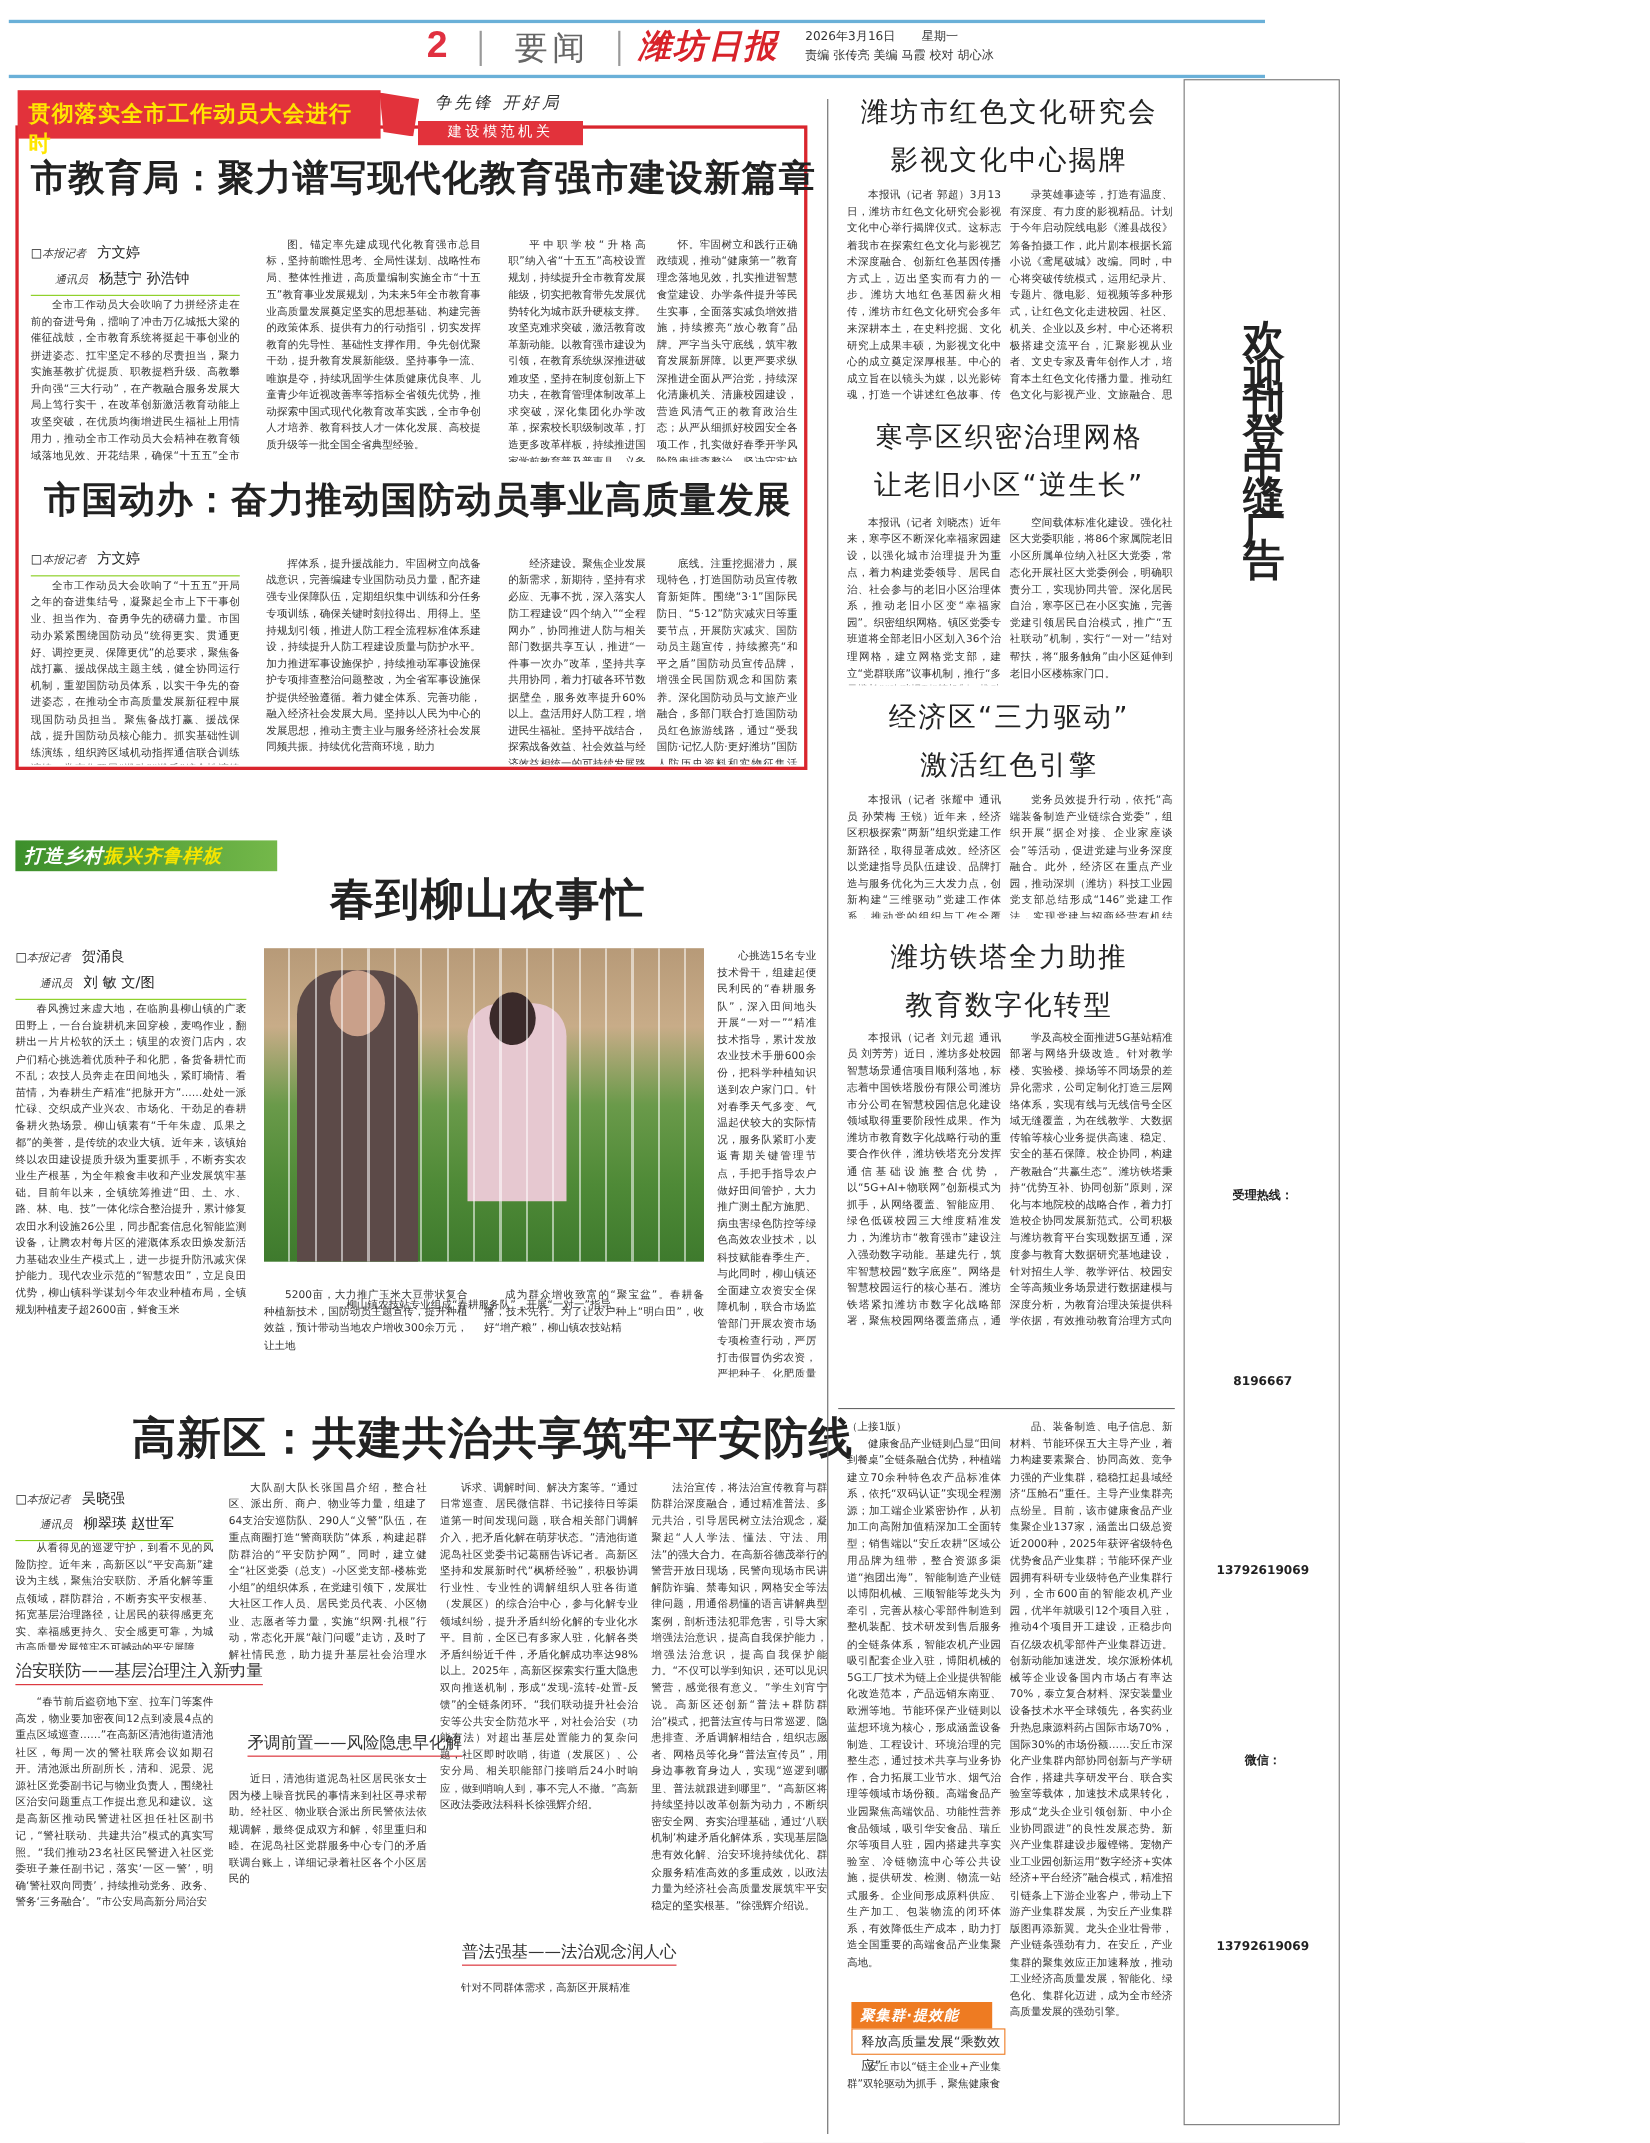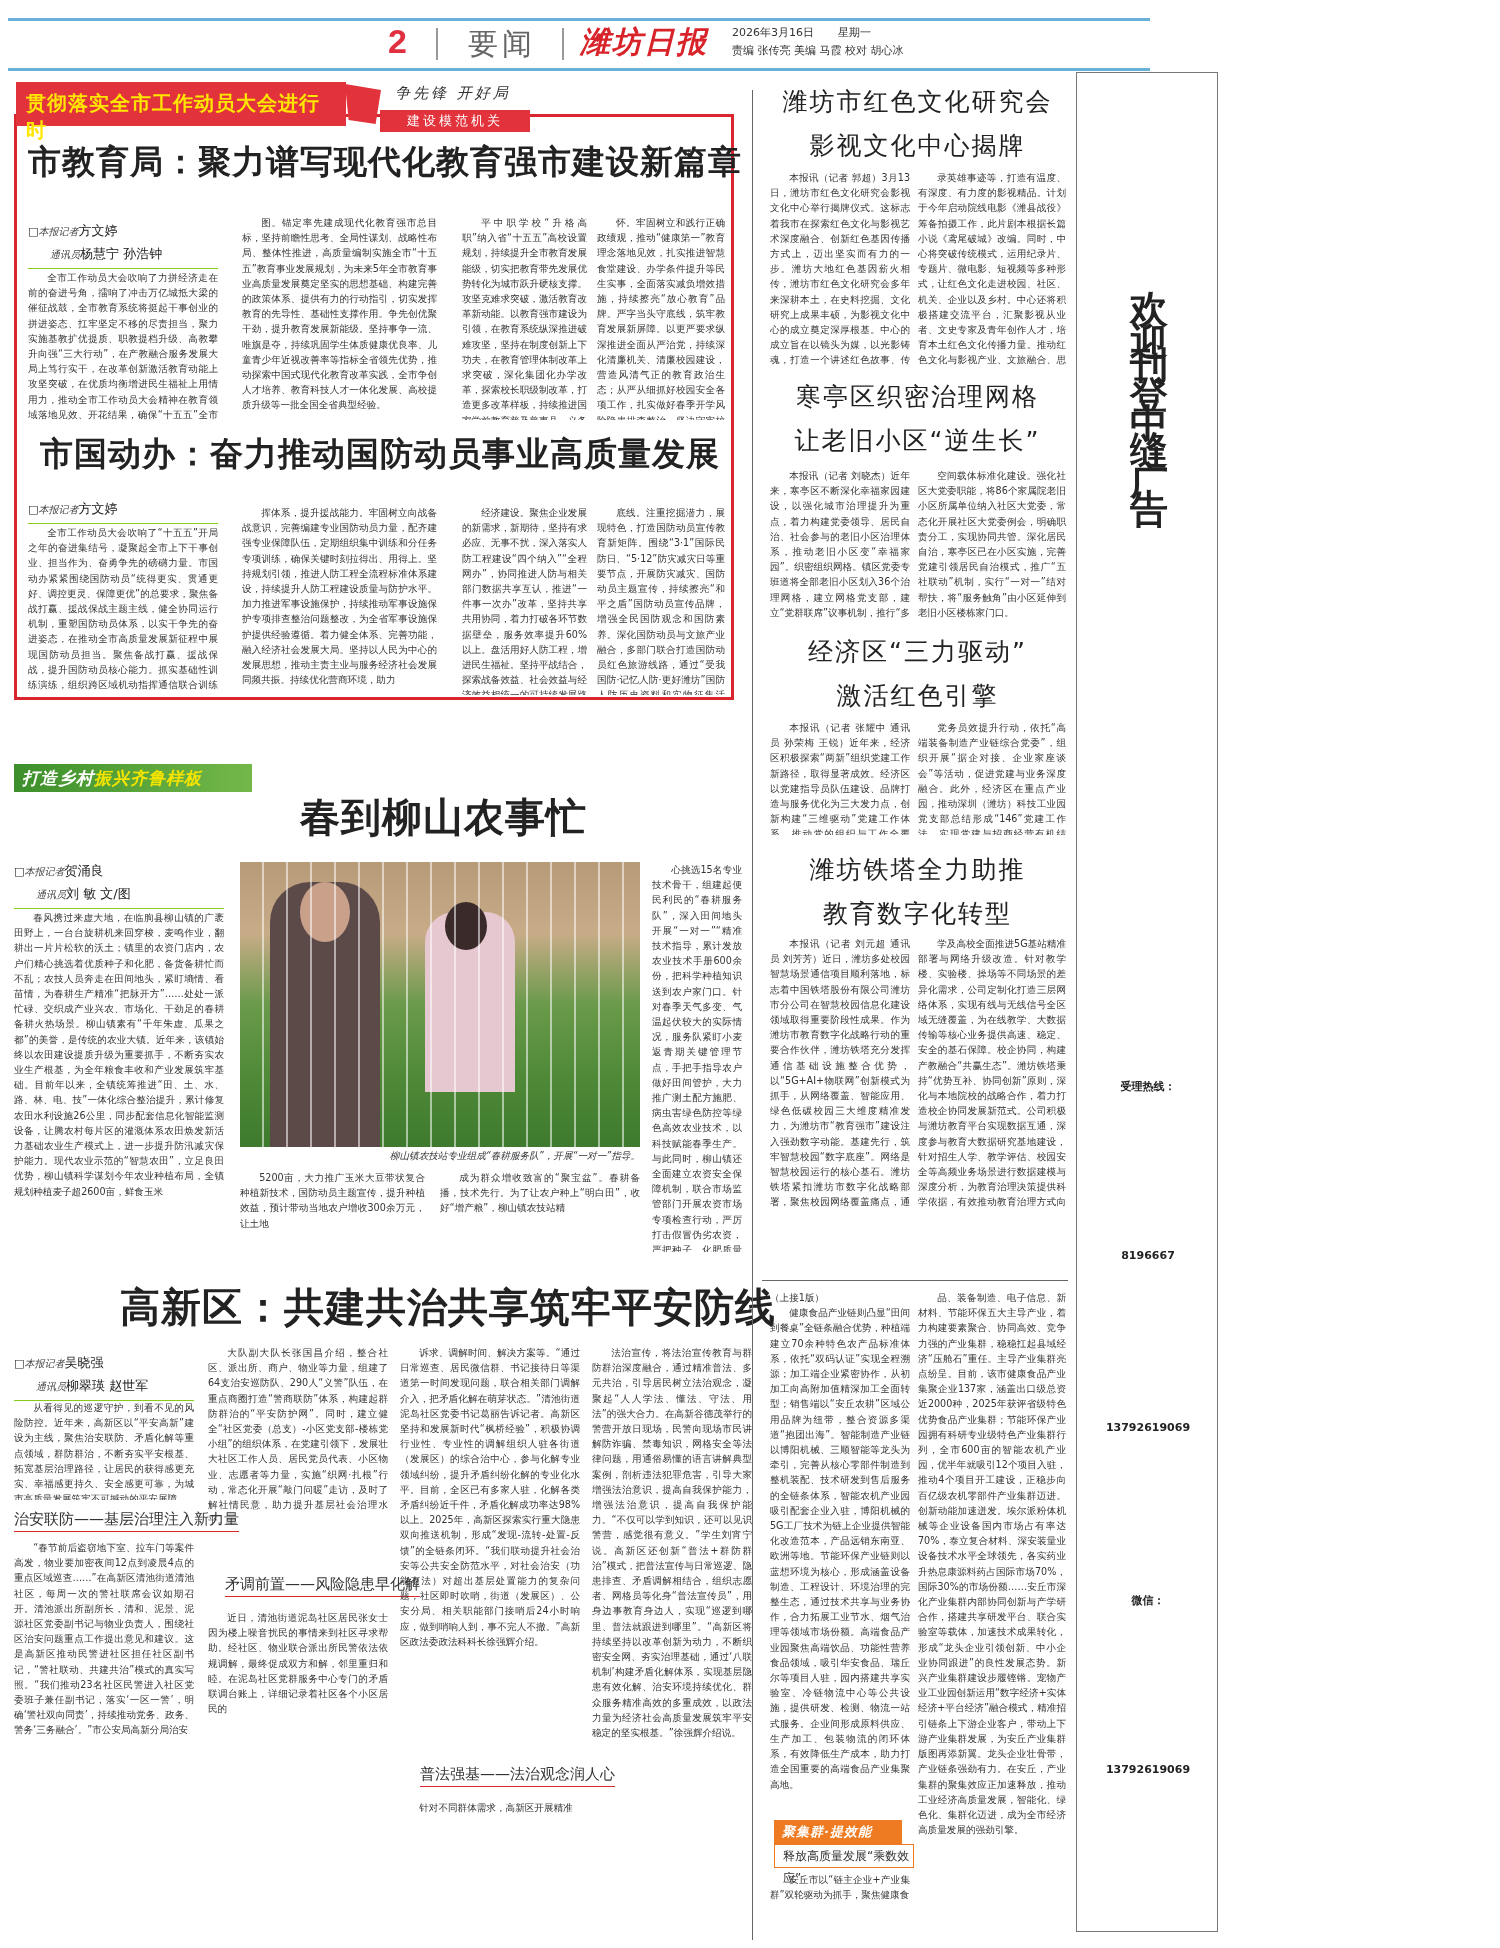--- a/index.html
+++ b/index.html
@@ -16,21 +16,21 @@
   .meta{position:absolute;left:732px;top:2px;font-size:11px;line-height:18px;color:#333}
   .meta span{margin-right:24px}
   
   .banner{position:absolute;left:16px;top:82px;width:330px;height:44px;background:#e2323b;color:#ffe600;font-size:20px;font-weight:bold;padding:8px 10px;letter-spacing:1px}
   .flag{position:absolute;left:345px;top:84px;width:36px;height:40px;background:#e2323b;clip-path:polygon(0 0,100% 15%,85% 100%,10% 90%)}
   .slogan{position:absolute;left:395px;top:84px;font-size:15px;color:#333;font-family:"DejaVu Serif",serif;font-style:italic;letter-spacing:3px}
   .slogan2{position:absolute;left:380px;top:110px;width:150px;height:22px;background:#e2323b;color:#fff;font-size:13px;text-align:center;line-height:22px;letter-spacing:3px}
   .redbox{position:absolute;left:14px;top:114px;width:720px;height:586px;border:3px solid #d9252d}
   .h1{position:absolute;font-family:"DejaVu Serif",serif;font-weight:bold;color:#222;letter-spacing:1px}
   .byline{position:absolute;font-size:11px;line-height:22px;color:#222}
-  .byline i{font-style:italic;font-size:10px;color:#444;}
+  .byline i{font-style:italic;font-size:10px;color:#444;margin-right:10px}
   .byline b{font-weight:normal;font-size:13px;margin-right:14px}
   .byline .ul{border-bottom:1px solid #84cc16;padding-bottom:2px}
   .col{position:absolute;font-size:9.6px;line-height:15.2px;color:#333;text-align:justify;overflow:hidden}
   .col p{text-indent:2em}
   .vline{position:absolute;width:1px;background:#666}
   .hline{position:absolute;height:1px;background:#666}
   
   .rh{position:absolute;text-align:center;font-size:25px;color:#222;letter-spacing:2px;line-height:44px}
   
   .ad{position:absolute;left:1076px;top:72px;width:142px;height:1860px;border:1px solid #777}
@@ -38,21 +38,21 @@
   .adtxt{position:absolute;left:0;width:142px;text-align:center;font-size:11px;font-weight:bold;color:#222}
   
   .green{position:absolute;left:14px;top:764px;width:238px;height:28px;background:linear-gradient(90deg,#3c8f2b,#74b84a);color:#fff;font-size:17px;font-weight:bold;font-style:italic;padding:3px 8px;letter-spacing:1px}
   .green .hl{color:#f5e400}
   .photo{position:absolute;left:240px;top:862px;width:400px;height:285px;background:linear-gradient(180deg,#b79a78 0%,#c8ac88 25%,#6a9a4a 50%,#4f8a37 75%,#3e7a2d 100%);overflow:hidden}
   .photo .p1{position:absolute;left:30px;top:20px;width:110px;height:265px;background:#5c4a48;border-radius:40px 40px 0 0}
   .photo .p1h{position:absolute;left:60px;top:20px;width:50px;height:60px;background:#c9a08a;border-radius:50%}
   .photo .p2{position:absolute;left:185px;top:50px;width:90px;height:180px;background:#e6c8d0;border-radius:30px 30px 0 0}
   .photo .p2h{position:absolute;left:205px;top:40px;width:42px;height:48px;background:#3a2a2a;border-radius:50%}
   .photo .strings{position:absolute;inset:0;background:repeating-linear-gradient(90deg,transparent 0 22px,rgba(255,255,255,.55) 22px 24px)}
-  .caption{position:absolute;left:240px;top:1150px;width:400px;font-size:9.6px;font-style:italic;text-align:right;color:#333}
+  .caption{position:absolute;left:240px;top:1180px;width:400px;font-size:9.6px;text-align:center;color:#333}
   .subhead{position:absolute;font-size:15px;color:#333;border-bottom:1.5px solid #d9252d;padding-bottom:2px}
   .orange{position:absolute;left:774px;top:1820px;width:128px;height:24px;background:#ee7b22;color:#fff;font-size:13px;font-weight:bold;font-style:italic;padding:3px 8px;letter-spacing:1px}
   .obox{position:absolute;left:774px;top:1844px;width:140px;height:24px;border:1px solid #ee7b22;font-size:12px;line-height:22px;padding-left:8px;color:#333}
 </style>
 </head>
 <body>
 
 <div class="page">
 
   <div class="rule" style="left:8px;top:18px;width:1142px"></div>

